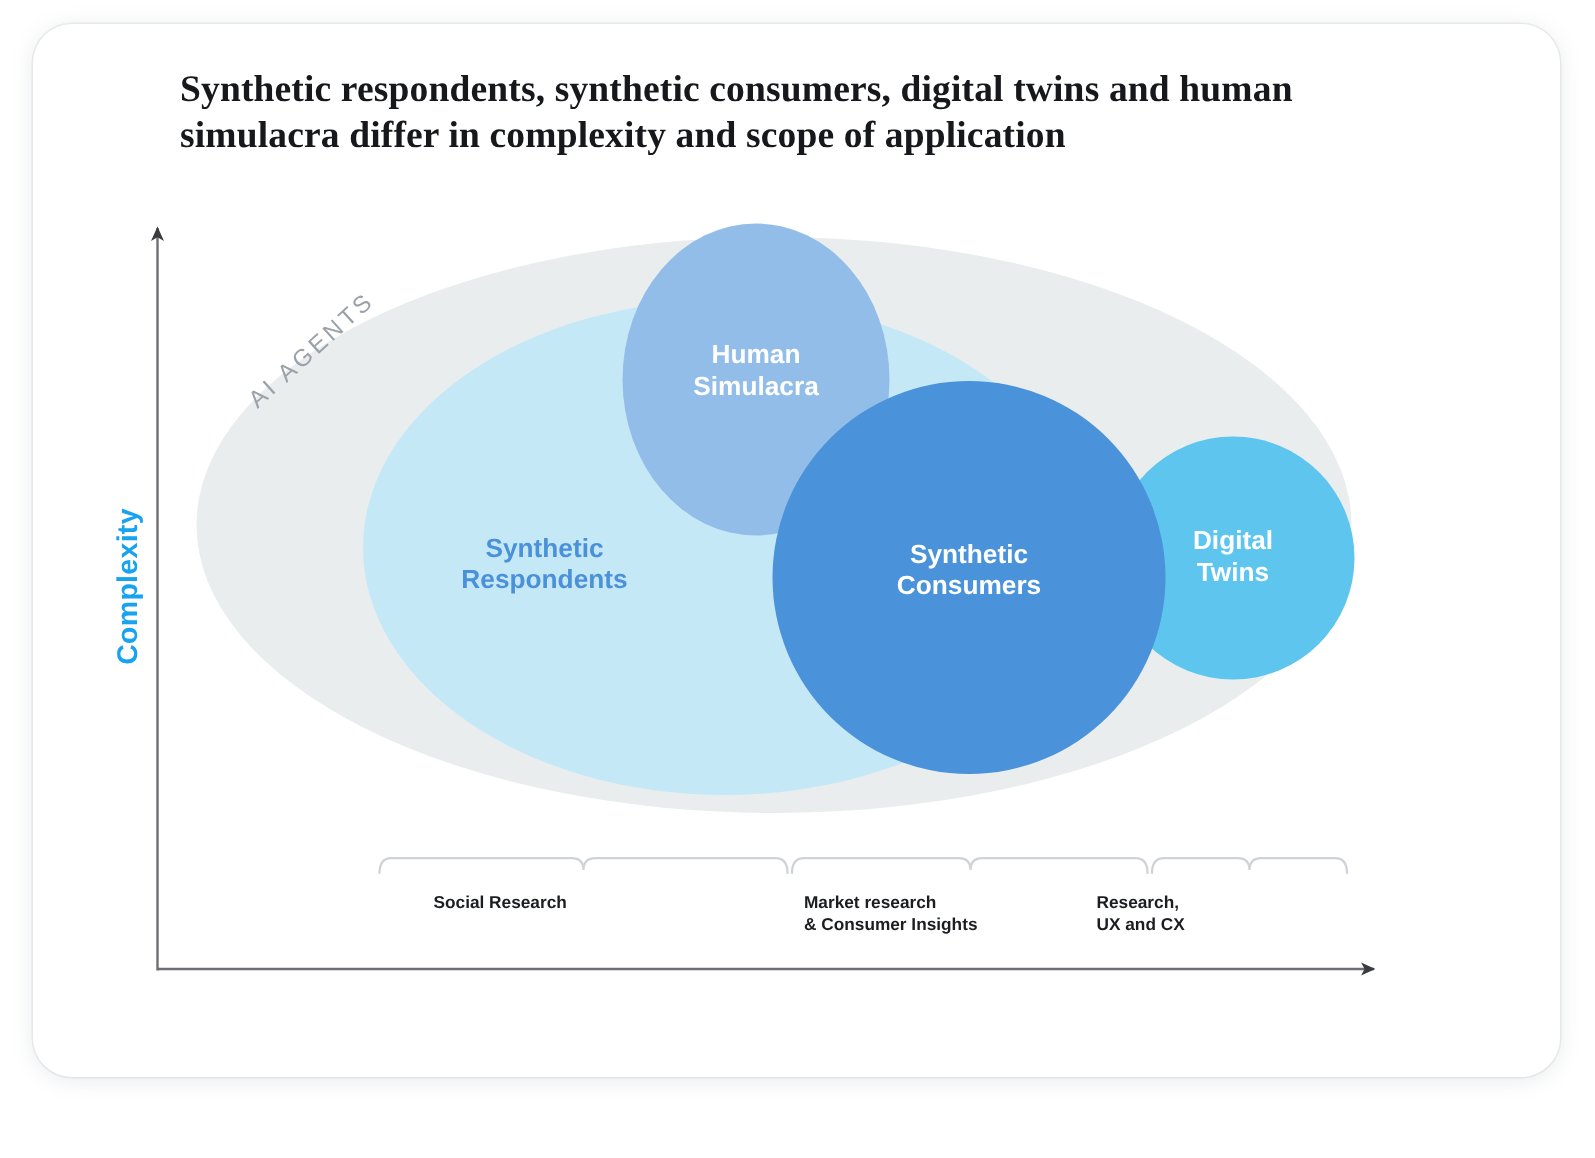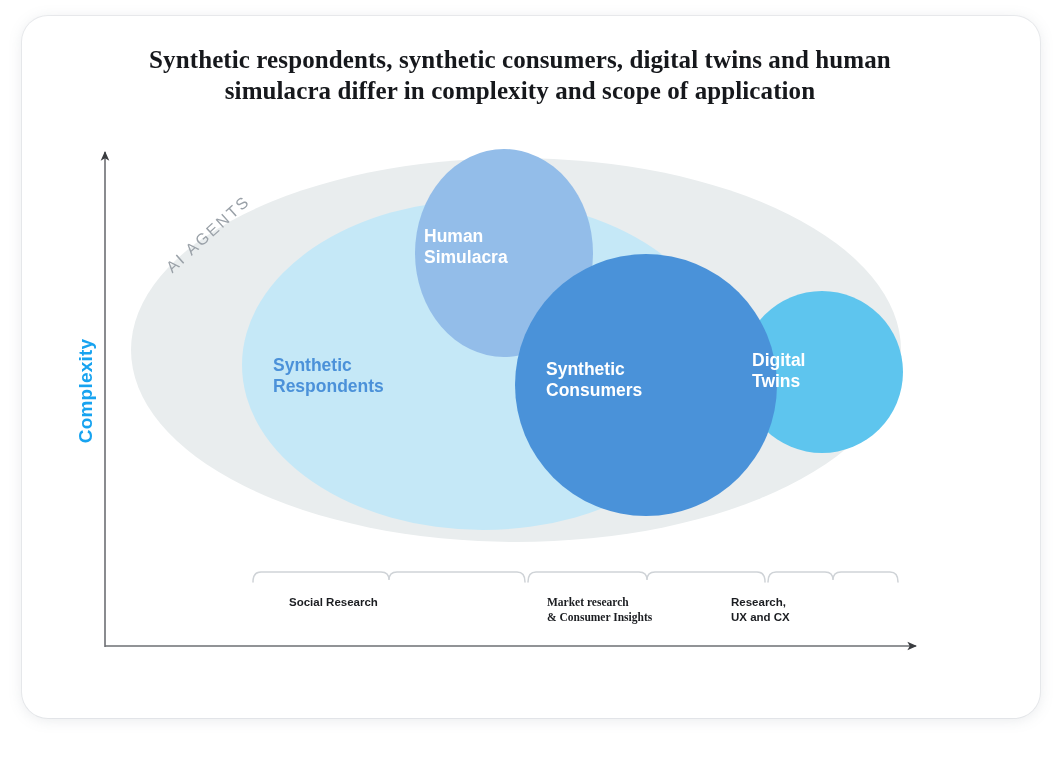--- a/index.html
+++ b/index.html
@@ -33,41 +33,40 @@
     box-shadow: 0 2px 14px rgba(120,130,140,0.17),
                 0 0 0 1px rgba(225,228,232,0.55);
   }
 
   
   #title {
     position: absolute;
     left: 120px;
     top: 44px;
     width: 800px;
-    text-align: center;
     font-family: "Liberation Serif", serif;
     font-weight: bold;
     font-size: 25px;
     line-height: 31px;
     color: #16181c;
     letter-spacing: 0.1px;
   }
 
   
   #plot {
     position: absolute;
     left: 0;
     top: 0;
     width: 1063px;
     height: 772px;
   }
 
   .bubble-label {
     position: absolute;
-    text-align: left;
+    text-align: center;
     font-family: "Liberation Sans", sans-serif;
     font-weight: bold;
     line-height: 1.22;
     pointer-events: none;
     white-space: pre-line;
   }
 
   #lbl-human {
     left: 424px; top: 226px; width: 160px;
     font-size: 17.5px; color: #ffffff;
@@ -131,21 +130,21 @@
   .bracket-label {
     position: absolute;
     text-align: left;
     font-size: 11.5px;
     font-weight: bold;
     color: #1b1d21;
     line-height: 14.5px;
     white-space: pre-line;
   }
   #bl-0 { left: 289px; top: 595px; width: 204px; }
-  #bl-1 { left: 547px; top: 595px; width: 204px; font-family: Liberation Serif, serif; }
+  #bl-1 { left: 536px; top: 595px; width: 204px; }
   #bl-2 { left: 731px; top: 595px; width: 204px; }
 </style>
 </head>
 <body>
 
 <div id="root">
 
   <div id="card"></div>
 
   <div id="title">Synthetic respondents, synthetic consumers, digital twins and human simulacra differ in complexity and scope of application</div>

